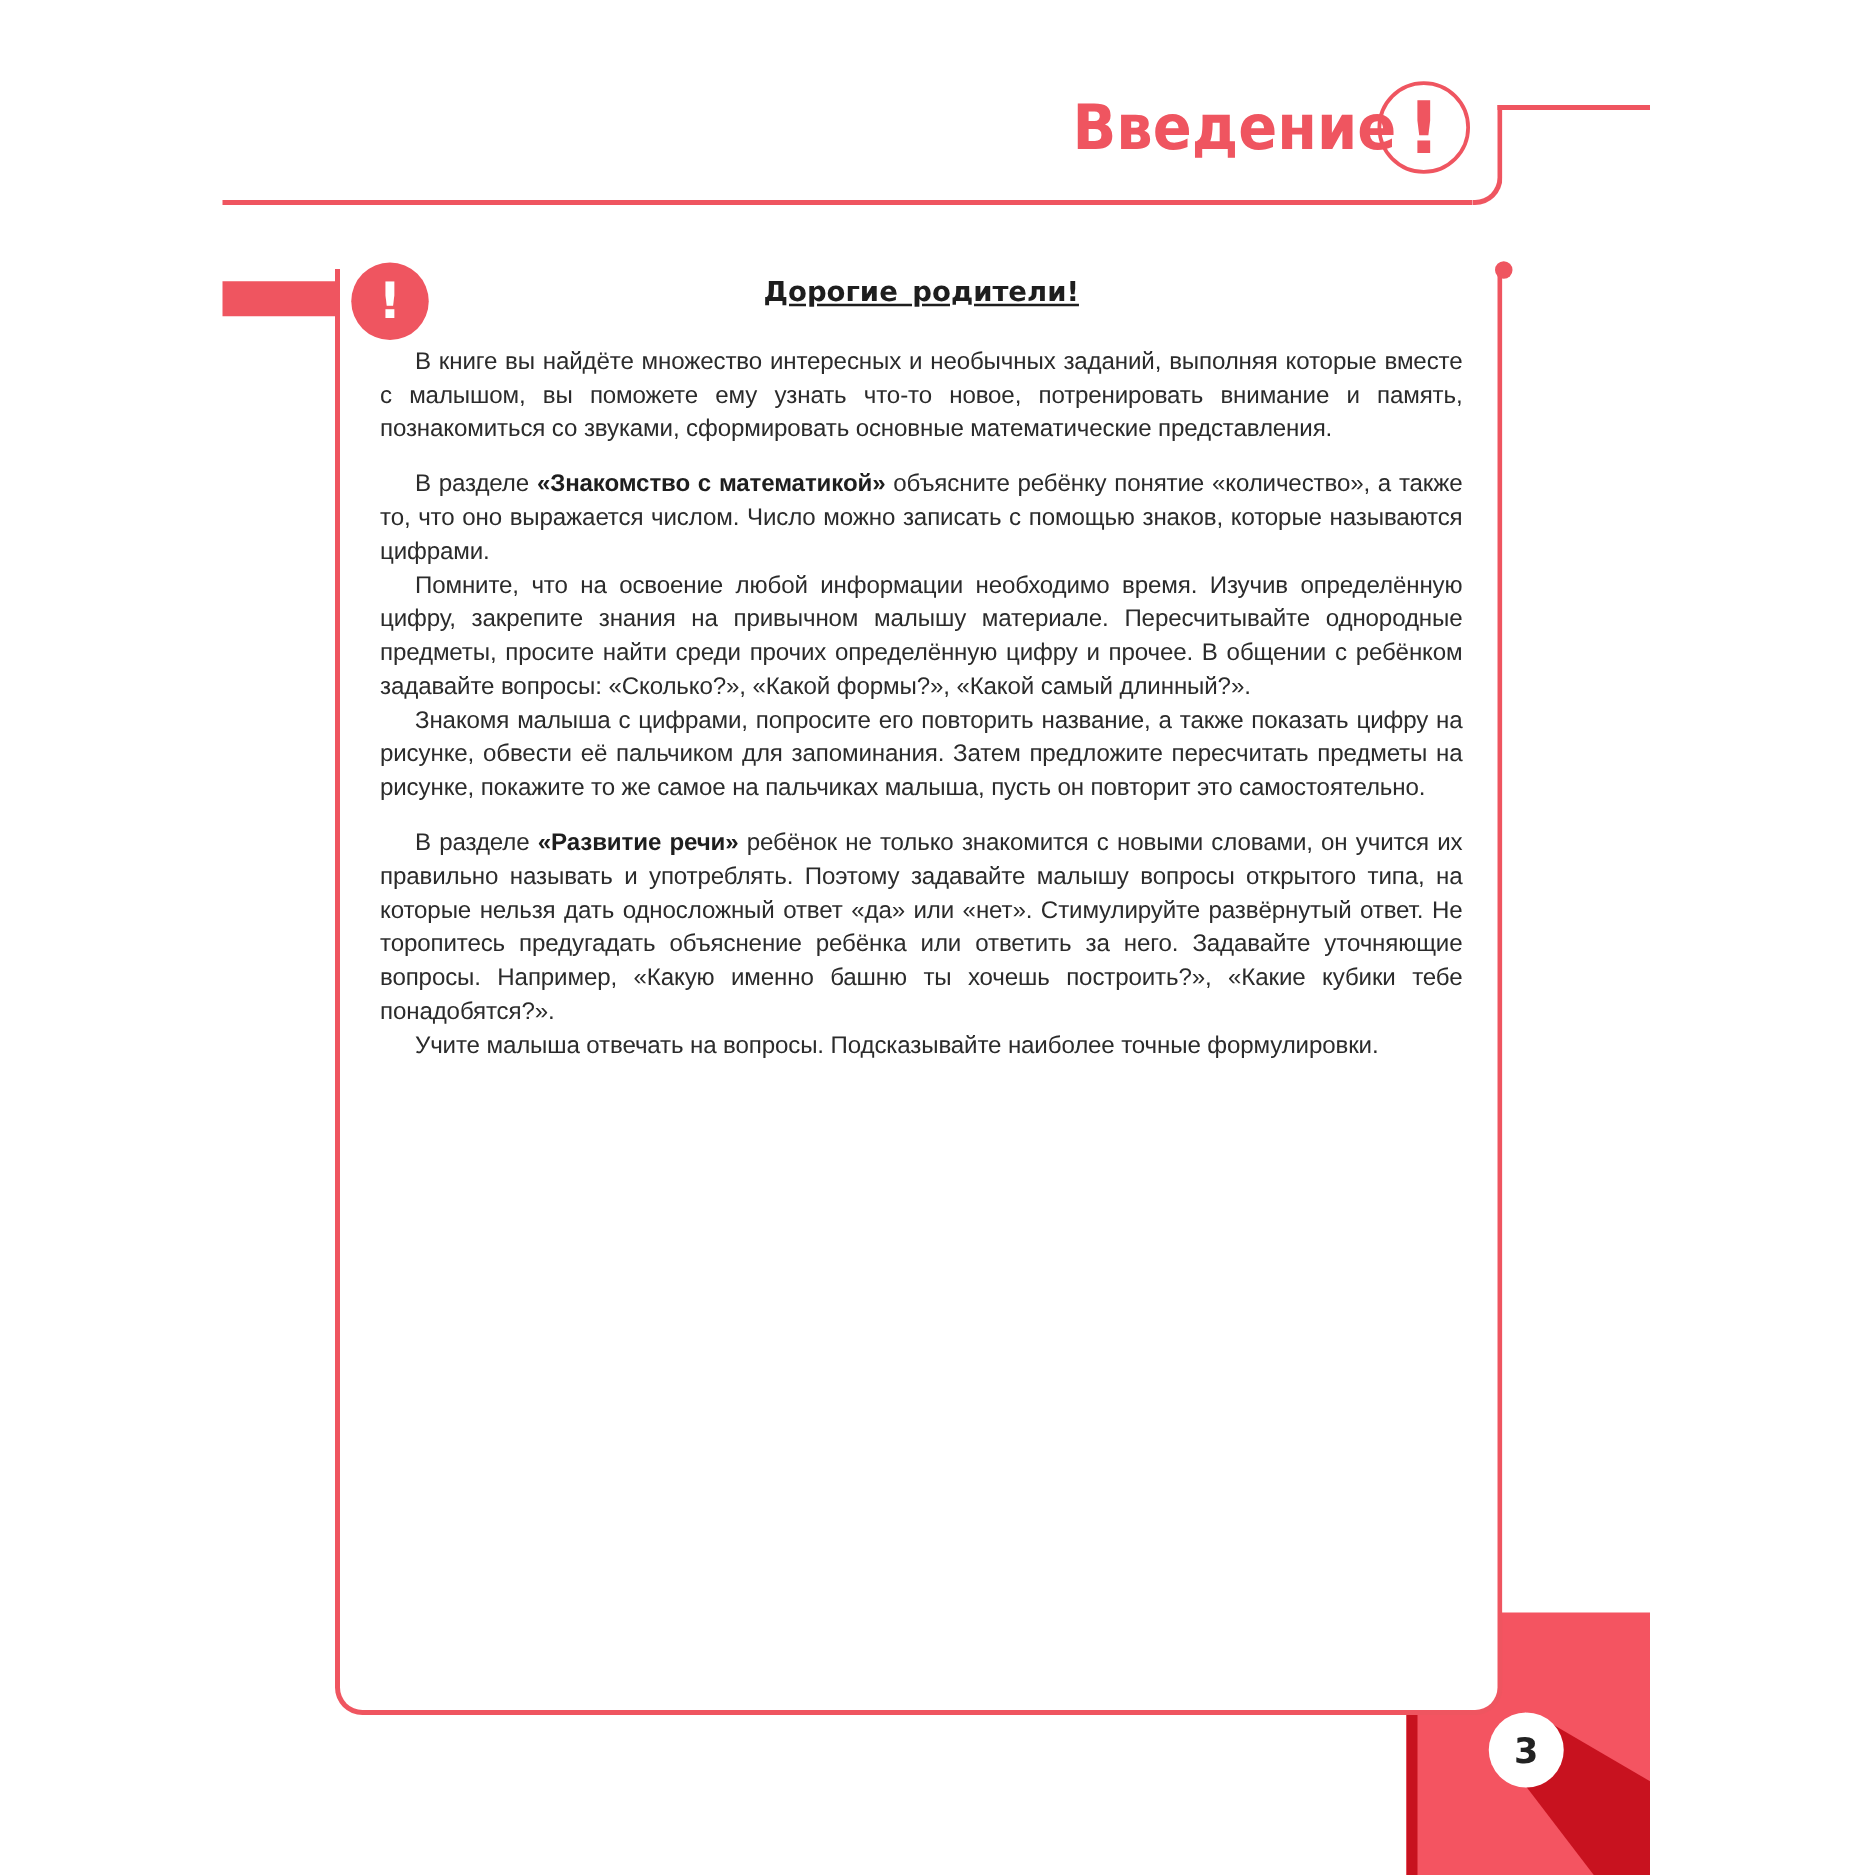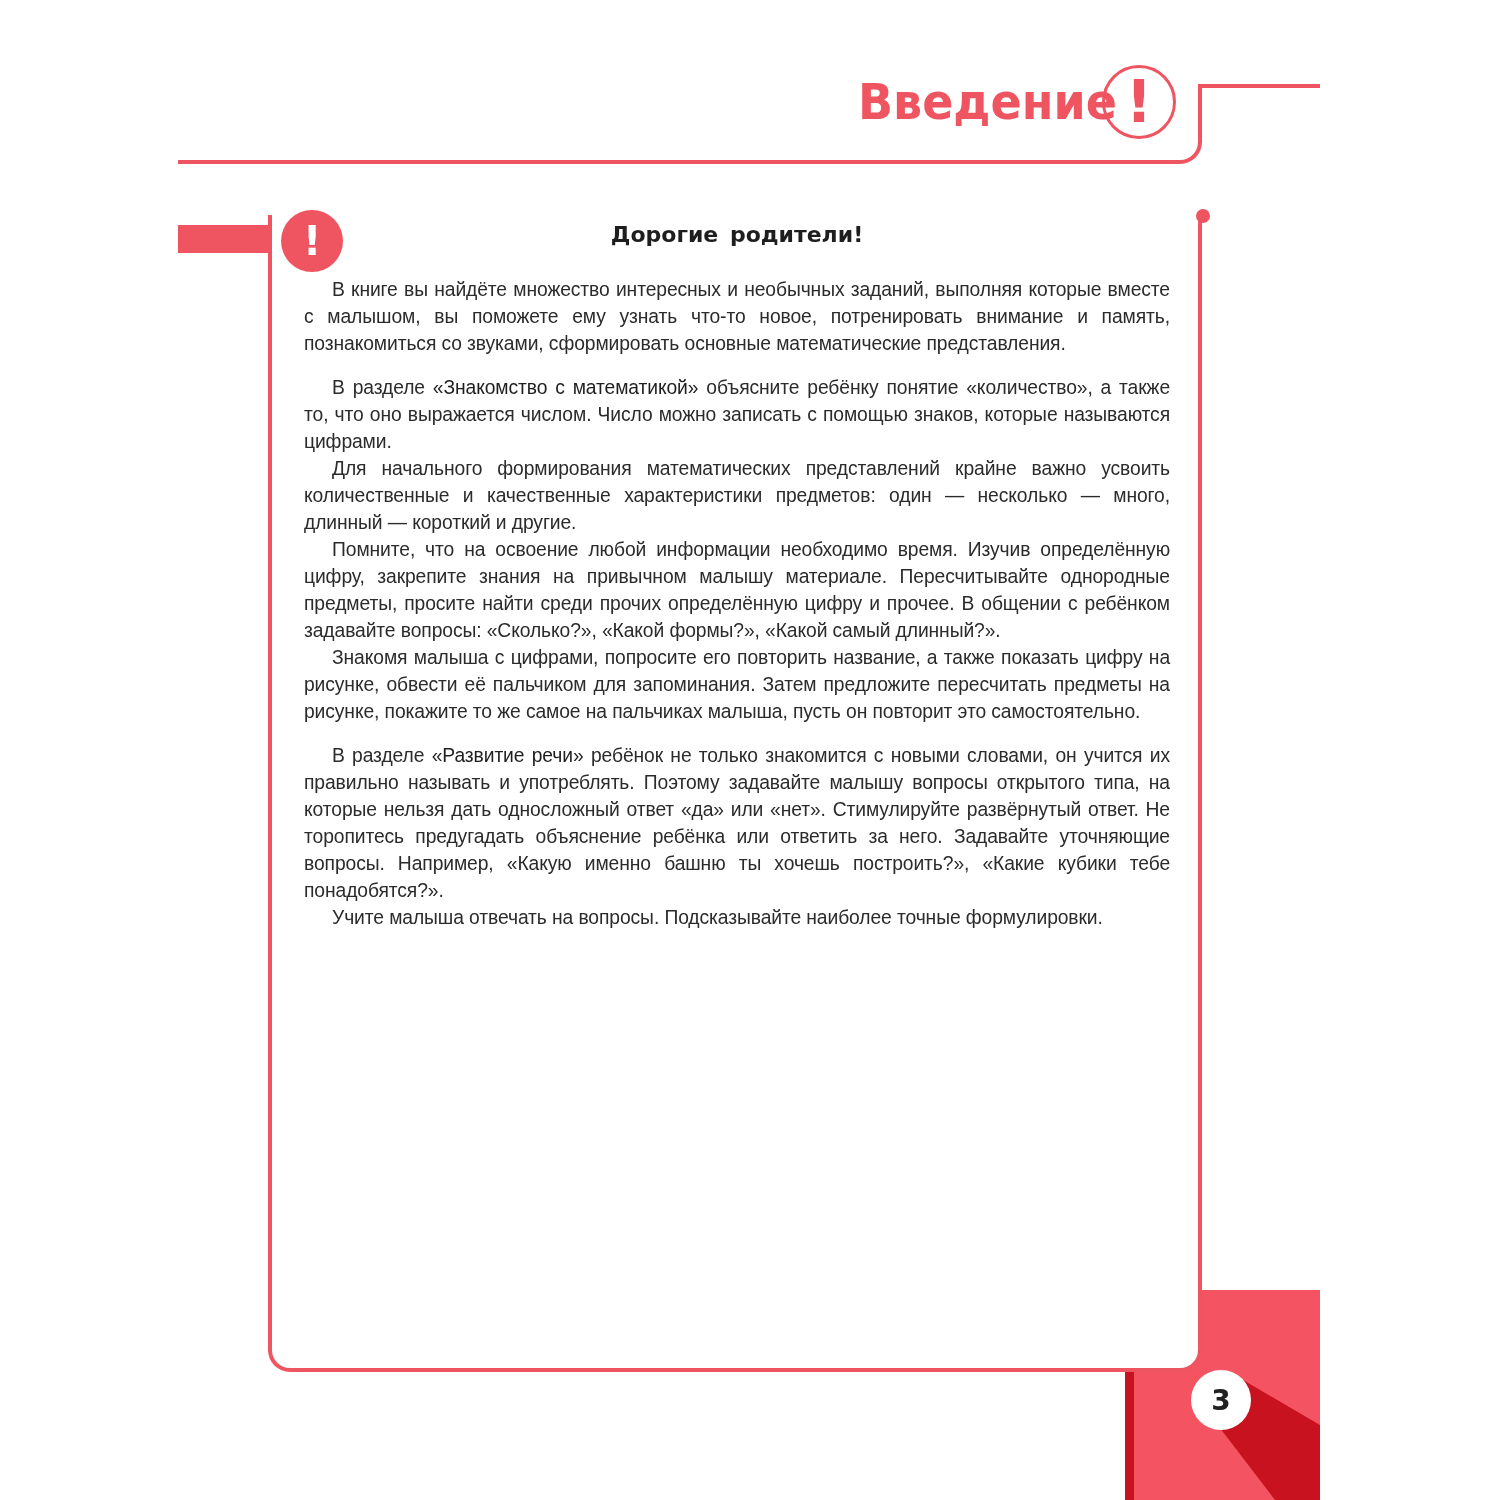--- a/index.html
+++ b/index.html
@@ -17,24 +17,24 @@
   .red-panel { left:1125px; top:1290px; width:195px; height:210px; background:#f45461; overflow:hidden; }
   .page-circle { left:1191px; top:1370px; width:60px; height:60px; border-radius:50%; background:#ffffff; display:flex; align-items:center; justify-content:center; font-family:"DejaVu Sans", sans-serif; font-weight:bold; font-size:28px; color:#222; z-index:5; }
 
   
   .left-bar { left:178px; top:225px; width:98px; height:28px; background:#ef5560; }
   .frame { left:268px; top:215px; width:934px; height:1157px; border:4px solid #ef5560; border-top:none; border-radius:0 0 22px 22px; box-sizing:border-box; background:#ffffff; z-index:3; }
   .frame-right-dot { left:1196px; top:209px; width:14px; height:14px; border-radius:50%; background:#ef5560; z-index:4; }
   .alert-badge { left:281px; top:210px; width:62px; height:62px; border-radius:50%; background:#ef5560; color:#fff; display:flex; align-items:center; justify-content:center; font-family:"DejaVu Sans", sans-serif; font-weight:bold; font-size:40px; z-index:6; box-shadow:0 0 0 4px #fff; }
 
   .content { left:304px; top:220px; width:866px; z-index:7; color:#2b2b2b; }
-  .greeting { text-align:center; font-family:"DejaVu Sans", sans-serif; font-weight:bold; font-size:22px; color:#1e1e1e; margin:0 0 26px 0; line-height:30px; word-spacing:4px; }
+  .greeting { text-align:center; font-family:"DejaVu Sans", sans-serif; font-weight:bold; font-size:22px; color:#1e1e1e; margin:0 0 26px 0; line-height:30px; word-spacing:4px;text-decoration:underline; }
   .para { margin:0; font-family:"Liberation Sans", sans-serif; font-size:19.3px; line-height:27px; text-align:justify; text-indent:28px; letter-spacing:-0.1px; }
   .para.gap { margin-top:17px; }
-  .para b { font-weight:normal; color:#1e1e1e; }
+  .para b { font-weight:bold; color:#1e1e1e; }
 </style>
 </head>
 <body>
 
 <div class="abs header-title">Введение</div>
 <div class="abs header-circle">
     <span>!</span>
   </div>
 <div class="abs header-line"></div>
 <div class="abs header-hook2"></div>
@@ -52,18 +52,17 @@
 <div class="abs frame"></div>
 <div class="abs frame-right-dot"></div>
 <div class="abs alert-badge">
     <span>!</span>
   </div>
 
 <div class="abs content">
   <h2 class="greeting">Дорогие  родители!</h2>
   <p class="para">В книге вы найдёте множество интересных и необычных заданий, выполняя которые вместе с малышом, вы поможете ему узнать что-то новое, потренировать внимание и память, познакомиться со звуками, сформировать основные математические представления.</p>
   <p class="para gap"><span>В разделе </span><b>«Знакомство с математикой»</b><span> объясните ребёнку понятие «количество», а также то, что оно выражается числом. Число можно записать с помощью знаков, которые называются цифрами.</span></p>
-  <p class="para">Для начального формирования математических представлений крайне важно усвоить количественные и качественные характеристики предметов: один — несколько — много, длинный — короткий и другие.</p>
   <p class="para">Помните, что на освоение любой информации необходимо время. Изучив определённую цифру, закрепите знания на привычном малышу материале. Пересчитывайте однородные предметы, просите найти среди прочих определённую цифру и прочее. В общении с ребёнком задавайте вопросы: «Сколько?», «Какой формы?», «Какой самый длинный?».</p>
   <p class="para">Знакомя малыша с цифрами, попросите его повторить название, а также показать цифру на рисунке, обвести её пальчиком для запоминания. Затем предложите пересчитать предметы на рисунке, покажите то же самое на пальчиках малыша, пусть он повторит это самостоятельно.</p>
   <p class="para gap"><span>В разделе </span><b>«Развитие речи»</b><span> ребёнок не только знакомится с новыми словами, он учится их правильно называть и употреблять. Поэтому задавайте малышу вопросы открытого типа, на которые нельзя дать односложный ответ «да» или «нет». Стимулируйте развёрнутый ответ. Не торопитесь предугадать объяснение ребёнка или ответить за него. Задавайте уточняющие вопросы. Например, «Какую именно башню ты хочешь построить?», «Какие кубики тебе понадобятся?».</span></p>
   <p class="para">Учите малыша отвечать на вопросы. Подсказывайте наиболее точные формулировки.</p>
 </div>
 
 </body></html>

